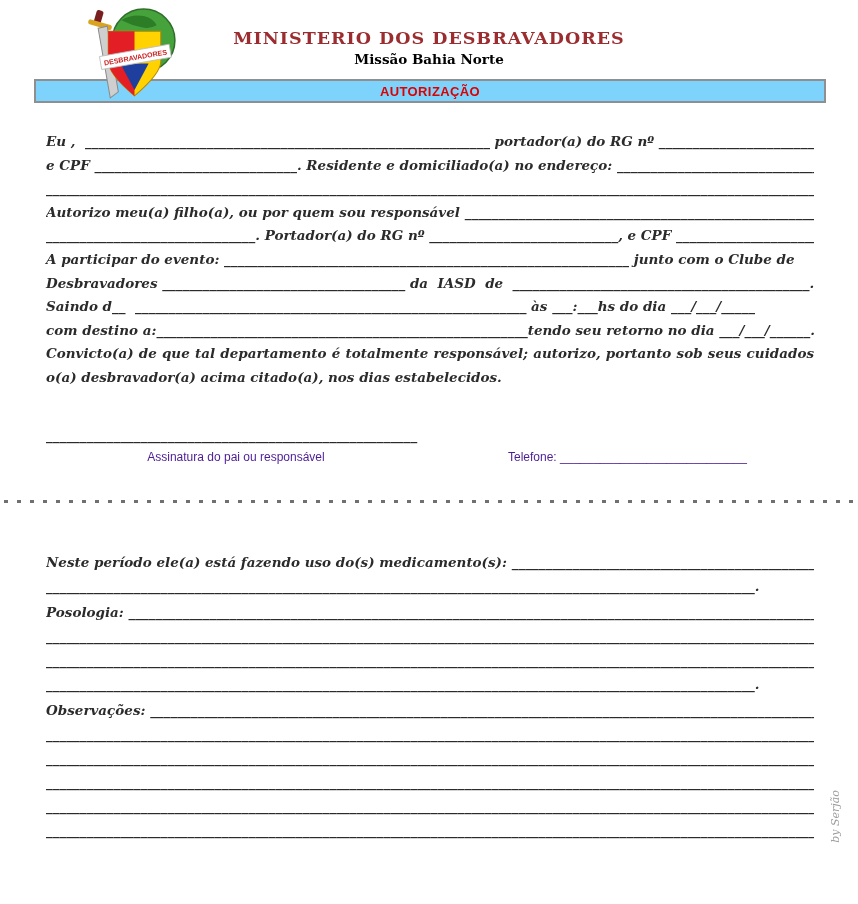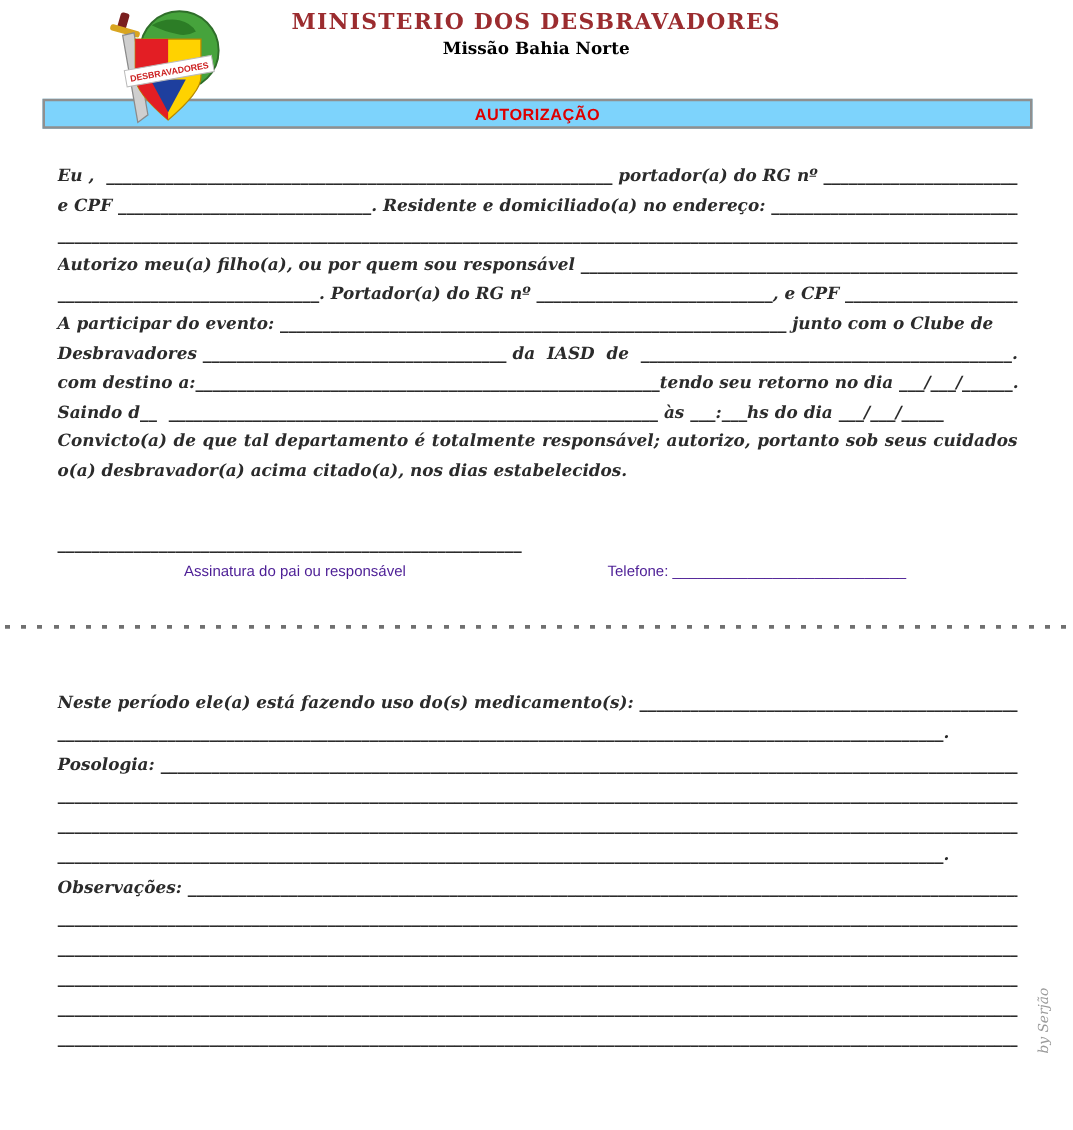--- a/index.html
+++ b/index.html
@@ -4,21 +4,21 @@
 <style>
   html,body { margin:0; padding:0; background:#ffffff; }
   .page {
     position:relative; width:858px; height:904px; background:#ffffff;
     overflow:hidden; font-family:"DejaVu Serif", serif;
   }
 
   
   .header { position:relative; height:104px; }
   .logo { position:absolute; left:86px; top:5px; width:97px; height:97px; z-index:2; }
-  .titles { text-align:center; padding-top:8px; }
+  .titles { text-align:center; padding-top:28px; }
   .title   { font-size:17.5px; font-weight:bold; color:#9b2c2f; letter-spacing:1px; }
   .subtitle{ font-size:13.5px; font-weight:bold; color:#000000; margin-top:3px; }
   .banner {
     position:absolute; left:34px; width:788px; top:79px; height:20px;
     background:#7dd3fc; border:2px solid #8f8f8f; z-index:1;
     display:flex; align-items:center; justify-content:center;
   }
   .banner-text {
     font-family:"Liberation Sans", sans-serif; font-weight:bold;
     font-size:13px; color:#dd0000; letter-spacing:0.4px;
@@ -34,21 +34,21 @@
   .fpara { line-height:23.6px; text-align:justify; margin:0; }
   .date-line { margin-top:12px; padding-left:100px; }
 
   .sig-area { margin-top:34px; }
   .sig-labels {
     display:flex; margin-top:3px;
     font-family:"Liberation Sans", sans-serif; font-style:normal;
     font-weight:normal; font-size:12px; color:#4c1d95;
   }
   .sig-label { width:380px; text-align:center; }
-  .phone { margin-left:60px; white-space:pre;text-align:right; }
+  .phone { margin-left:82px; white-space:pre;text-align:right; }
 
   .cutline {
     margin:36px 4px 0 4px; height:3px;
     background:repeating-linear-gradient(to right,#707070 0 4px, transparent 4px 13px);
   }
 
   .content2 {
     padding:47px 44px 0 46px; font-size:13.5px; font-style:italic;
     font-weight:bold; color:#2b2b2b;
   }
@@ -98,22 +98,22 @@
   </div>
 
   <div class="content">
     <div class="fline clip">Eu ,  ____________________________________________________________ portador(a) do RG nº ______________________________</div>
     <div class="fline clip">e CPF ______________________________. Residente e domiciliado(a) no endereço: _______________________________________________________</div>
     <div class="fline clip">____________________________________________________________________________________________________________________________</div>
     <div class="fline clip">Autorizo meu(a) filho(a), ou por quem sou responsável ___________________________________________________________________</div>
     <div class="fline clip">_______________________________. Portador(a) do RG nº ____________________________, e CPF ___________________________________</div>
     <div class="fline">A participar do evento: ____________________________________________________________ junto com o Clube de</div>
     <div class="fline">Desbravadores ____________________________________ da  IASD  de  ____________________________________________.</div>
+    <div class="fline">Saindo d__  __________________________________________________________ às ___:___hs do dia ___/___/_____</div>
     <div class="fline">com destino a:_______________________________________________________tendo seu retorno no dia ___/___/______.</div>
-    <div class="fline">Saindo d__  __________________________________________________________ às ___:___hs do dia ___/___/_____</div>
     <p class="fpara">Convicto(a) de que tal departamento é totalmente responsável; autorizo, portanto sob seus cuidados o(a) desbravador(a) acima citado(a), nos dias estabelecidos.</p>
 
 
     <div class="sig-area">
       <div class="fline">_______________________________________________________</div>
       <div class="sig-labels">
         <div class="sig-label">Assinatura do pai ou responsável</div>
         <div class="phone"><span>Telefone: </span><span>____________________________</span></div>
       </div>
     </div>

